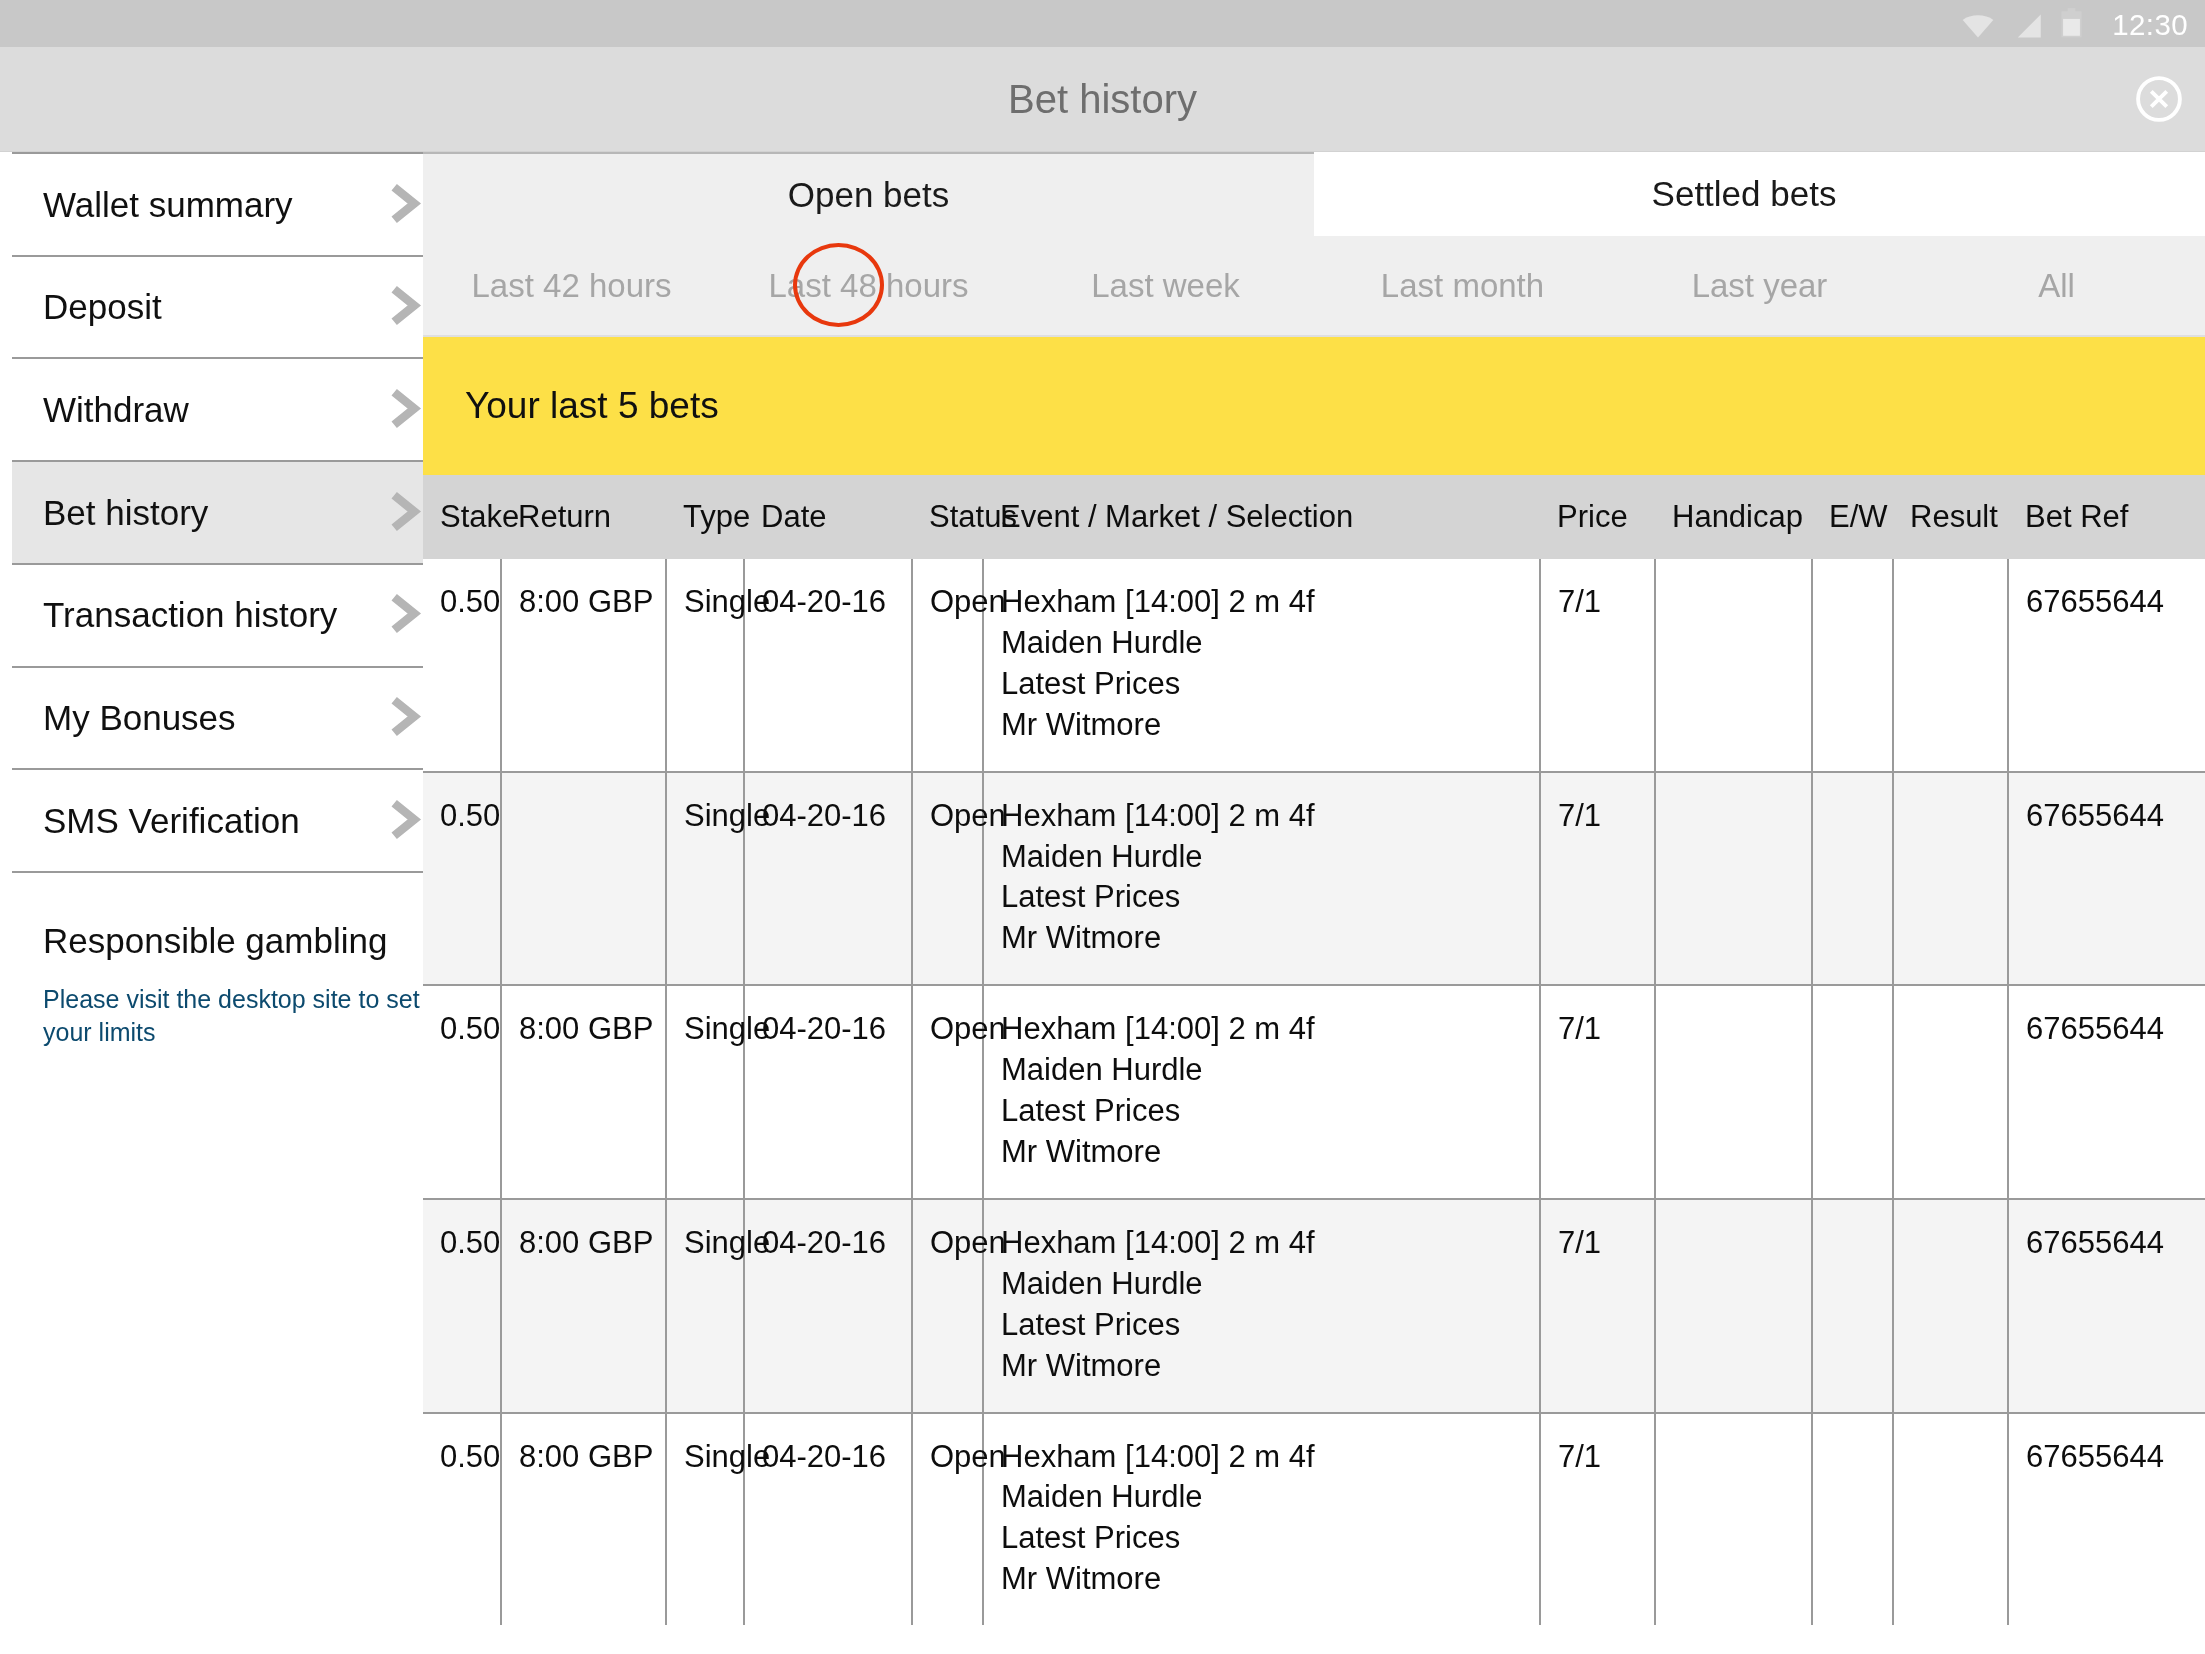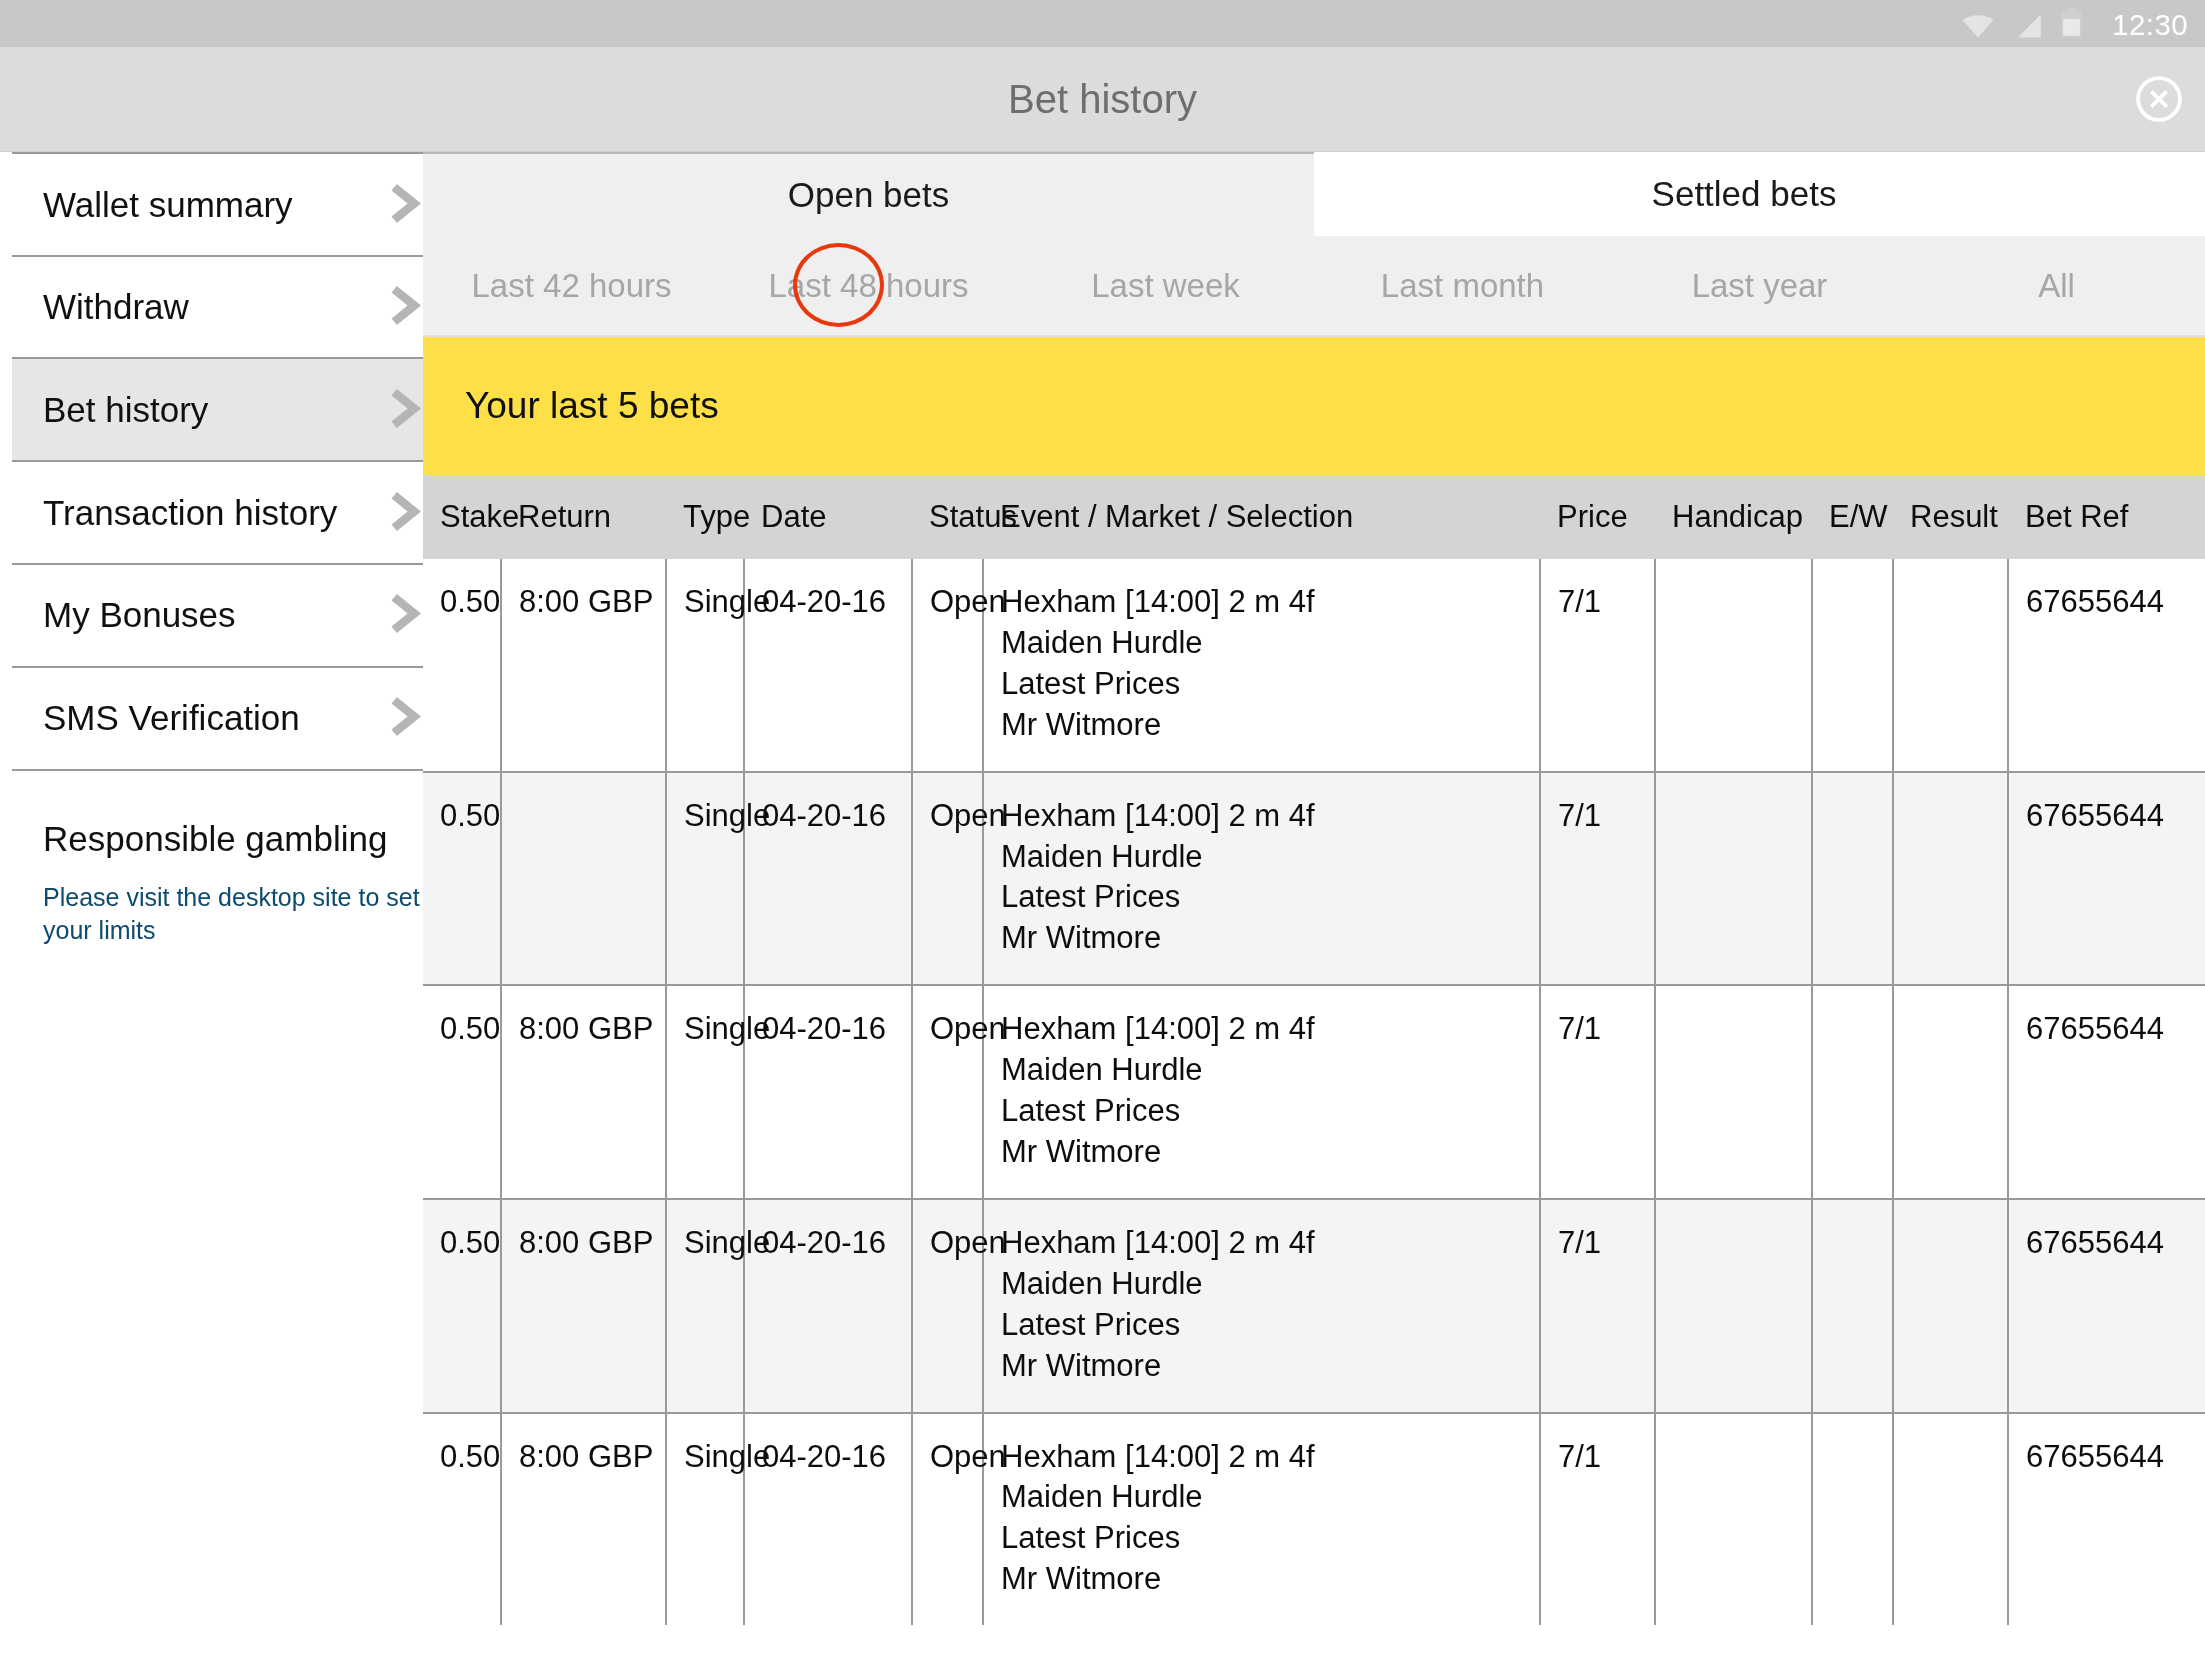--- a/index.html
+++ b/index.html
@@ -202,20 +202,28 @@
 
     <div class="side-item">
       <span class="side-label">Wallet summary</span>
       <span class="chev">
         <svg width="34" height="42" viewBox="0 0 44 54">
             <path d="M8 6 L34 27 L8 48" fill="none" stroke="#b5b5b5" stroke-width="11" stroke-linejoin="miter"></path>
           </svg>
       </span>
     </div>
 
+    <div class="side-item">
+      <span class="side-label">Deposit</span>
+      <span class="chev">
+        <svg width="34" height="42" viewBox="0 0 44 54">
+            <path d="M8 6 L34 27 L8 48" fill="none" stroke="#b5b5b5" stroke-width="11"></path>
+          </svg>
+      </span>
+    </div>
 
     <div class="side-item">
       <span class="side-label">Withdraw</span>
       <span class="chev">
         <svg width="34" height="42" viewBox="0 0 44 54">
             <path d="M8 6 L34 27 L8 48" fill="none" stroke="#b5b5b5" stroke-width="11"></path>
           </svg>
       </span>
     </div>
 

